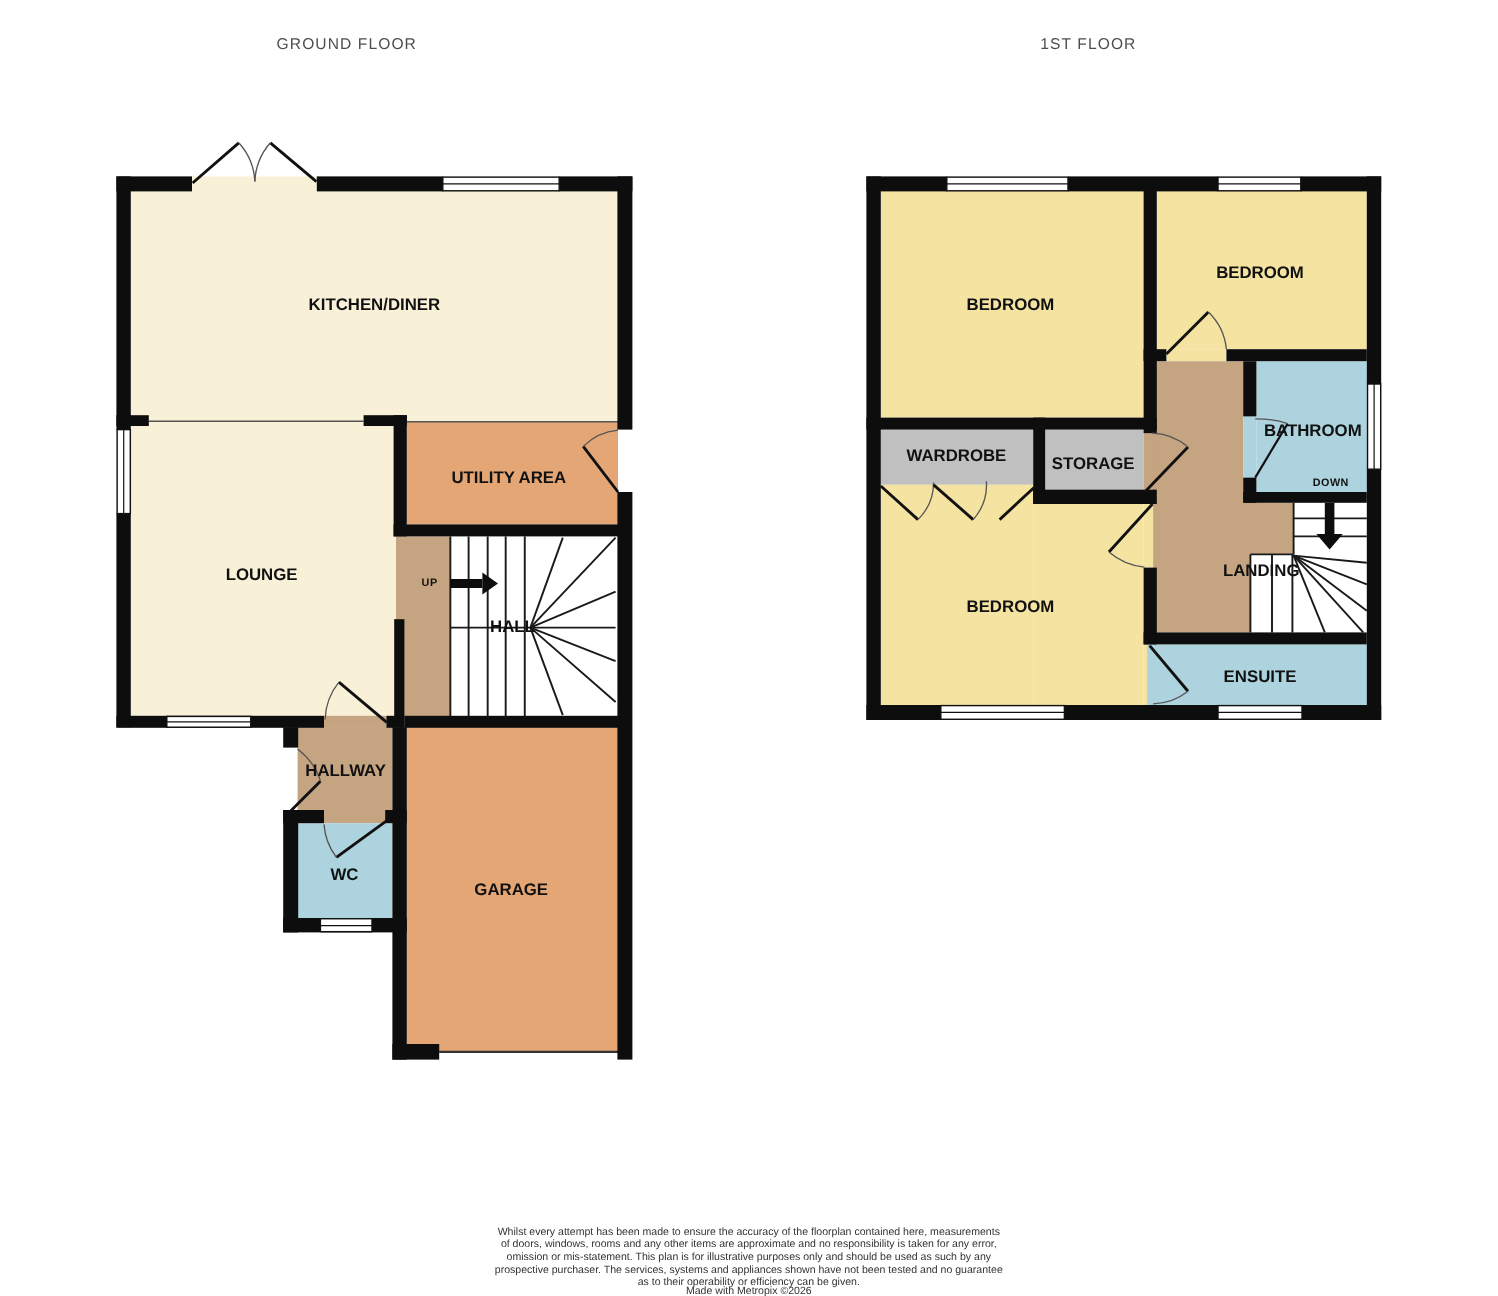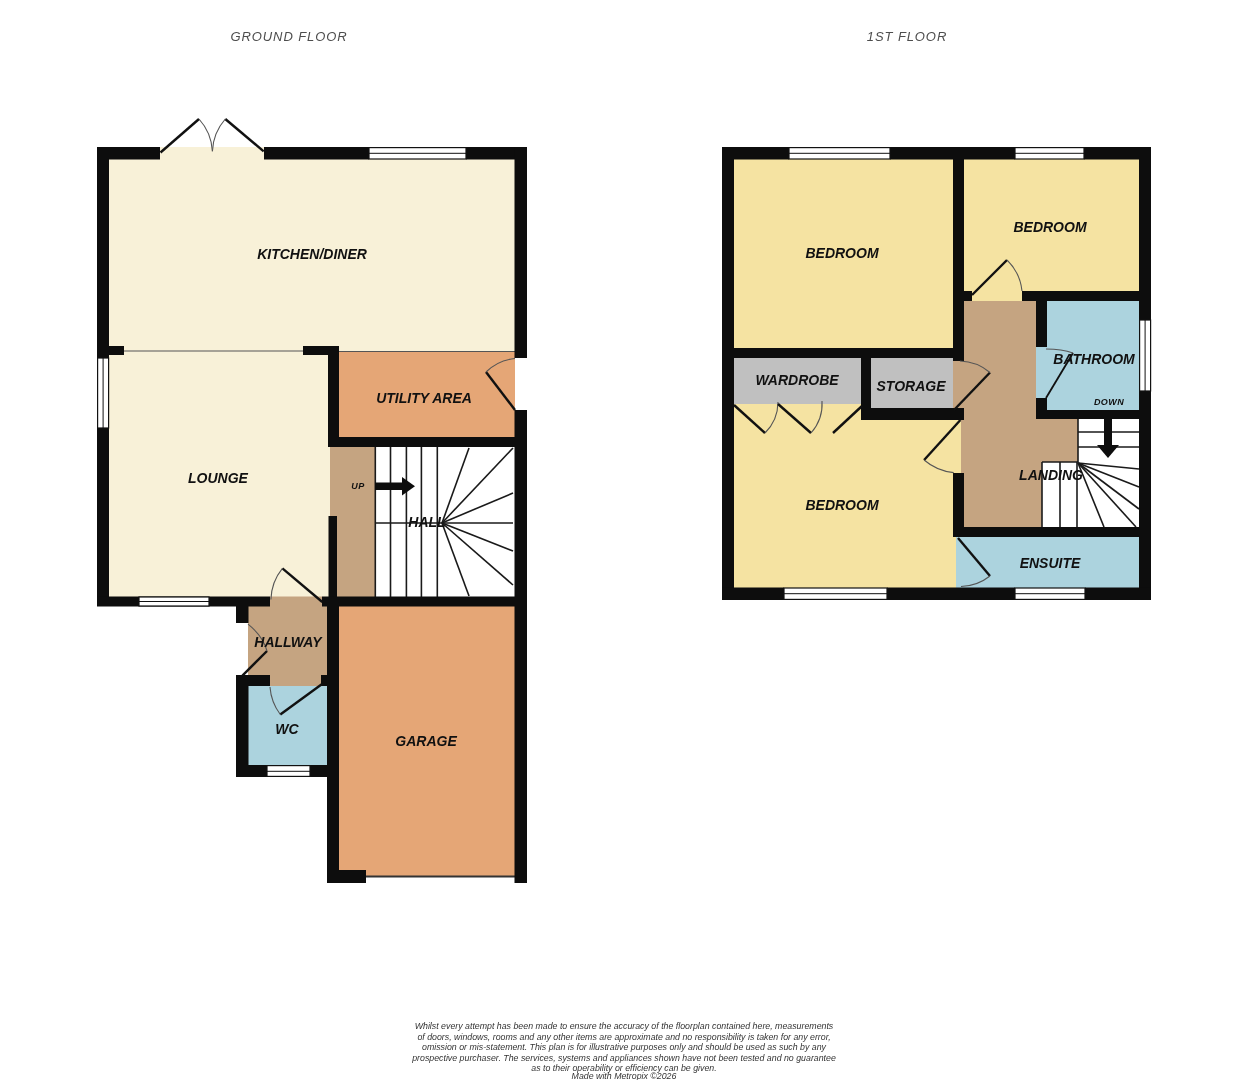--- a/index.html
+++ b/index.html
@@ -1,16 +1,16 @@
 <!DOCTYPE html>
 <html><head>
 <meta charset="utf-8">
 <style>
   html,body{margin:0;padding:0;background:#ffffff;}
-  .page{position:relative;width:1248px;height:1080px;font-family:"Liberation Sans",sans-serif;font-style:italic;}
+  .page{position:relative;width:1248px;height:1080px;font-family:"Liberation Sans",sans-serif;}
   svg{position:absolute;left:0;top:0;}
   text{font-family:"Liberation Sans",sans-serif;}
   .room{font-size:14px;font-weight:bold;fill:#111111;}
   .small{font-size:9px;font-weight:bold;fill:#111111;letter-spacing:0.4px;}
   .title{font-size:13px;fill:#4d4d4d;letter-spacing:0.9px;}
   .foot{font-size:8.8px;fill:#333333;}
 </style>
 </head>
 <body>
 <div class="page">

